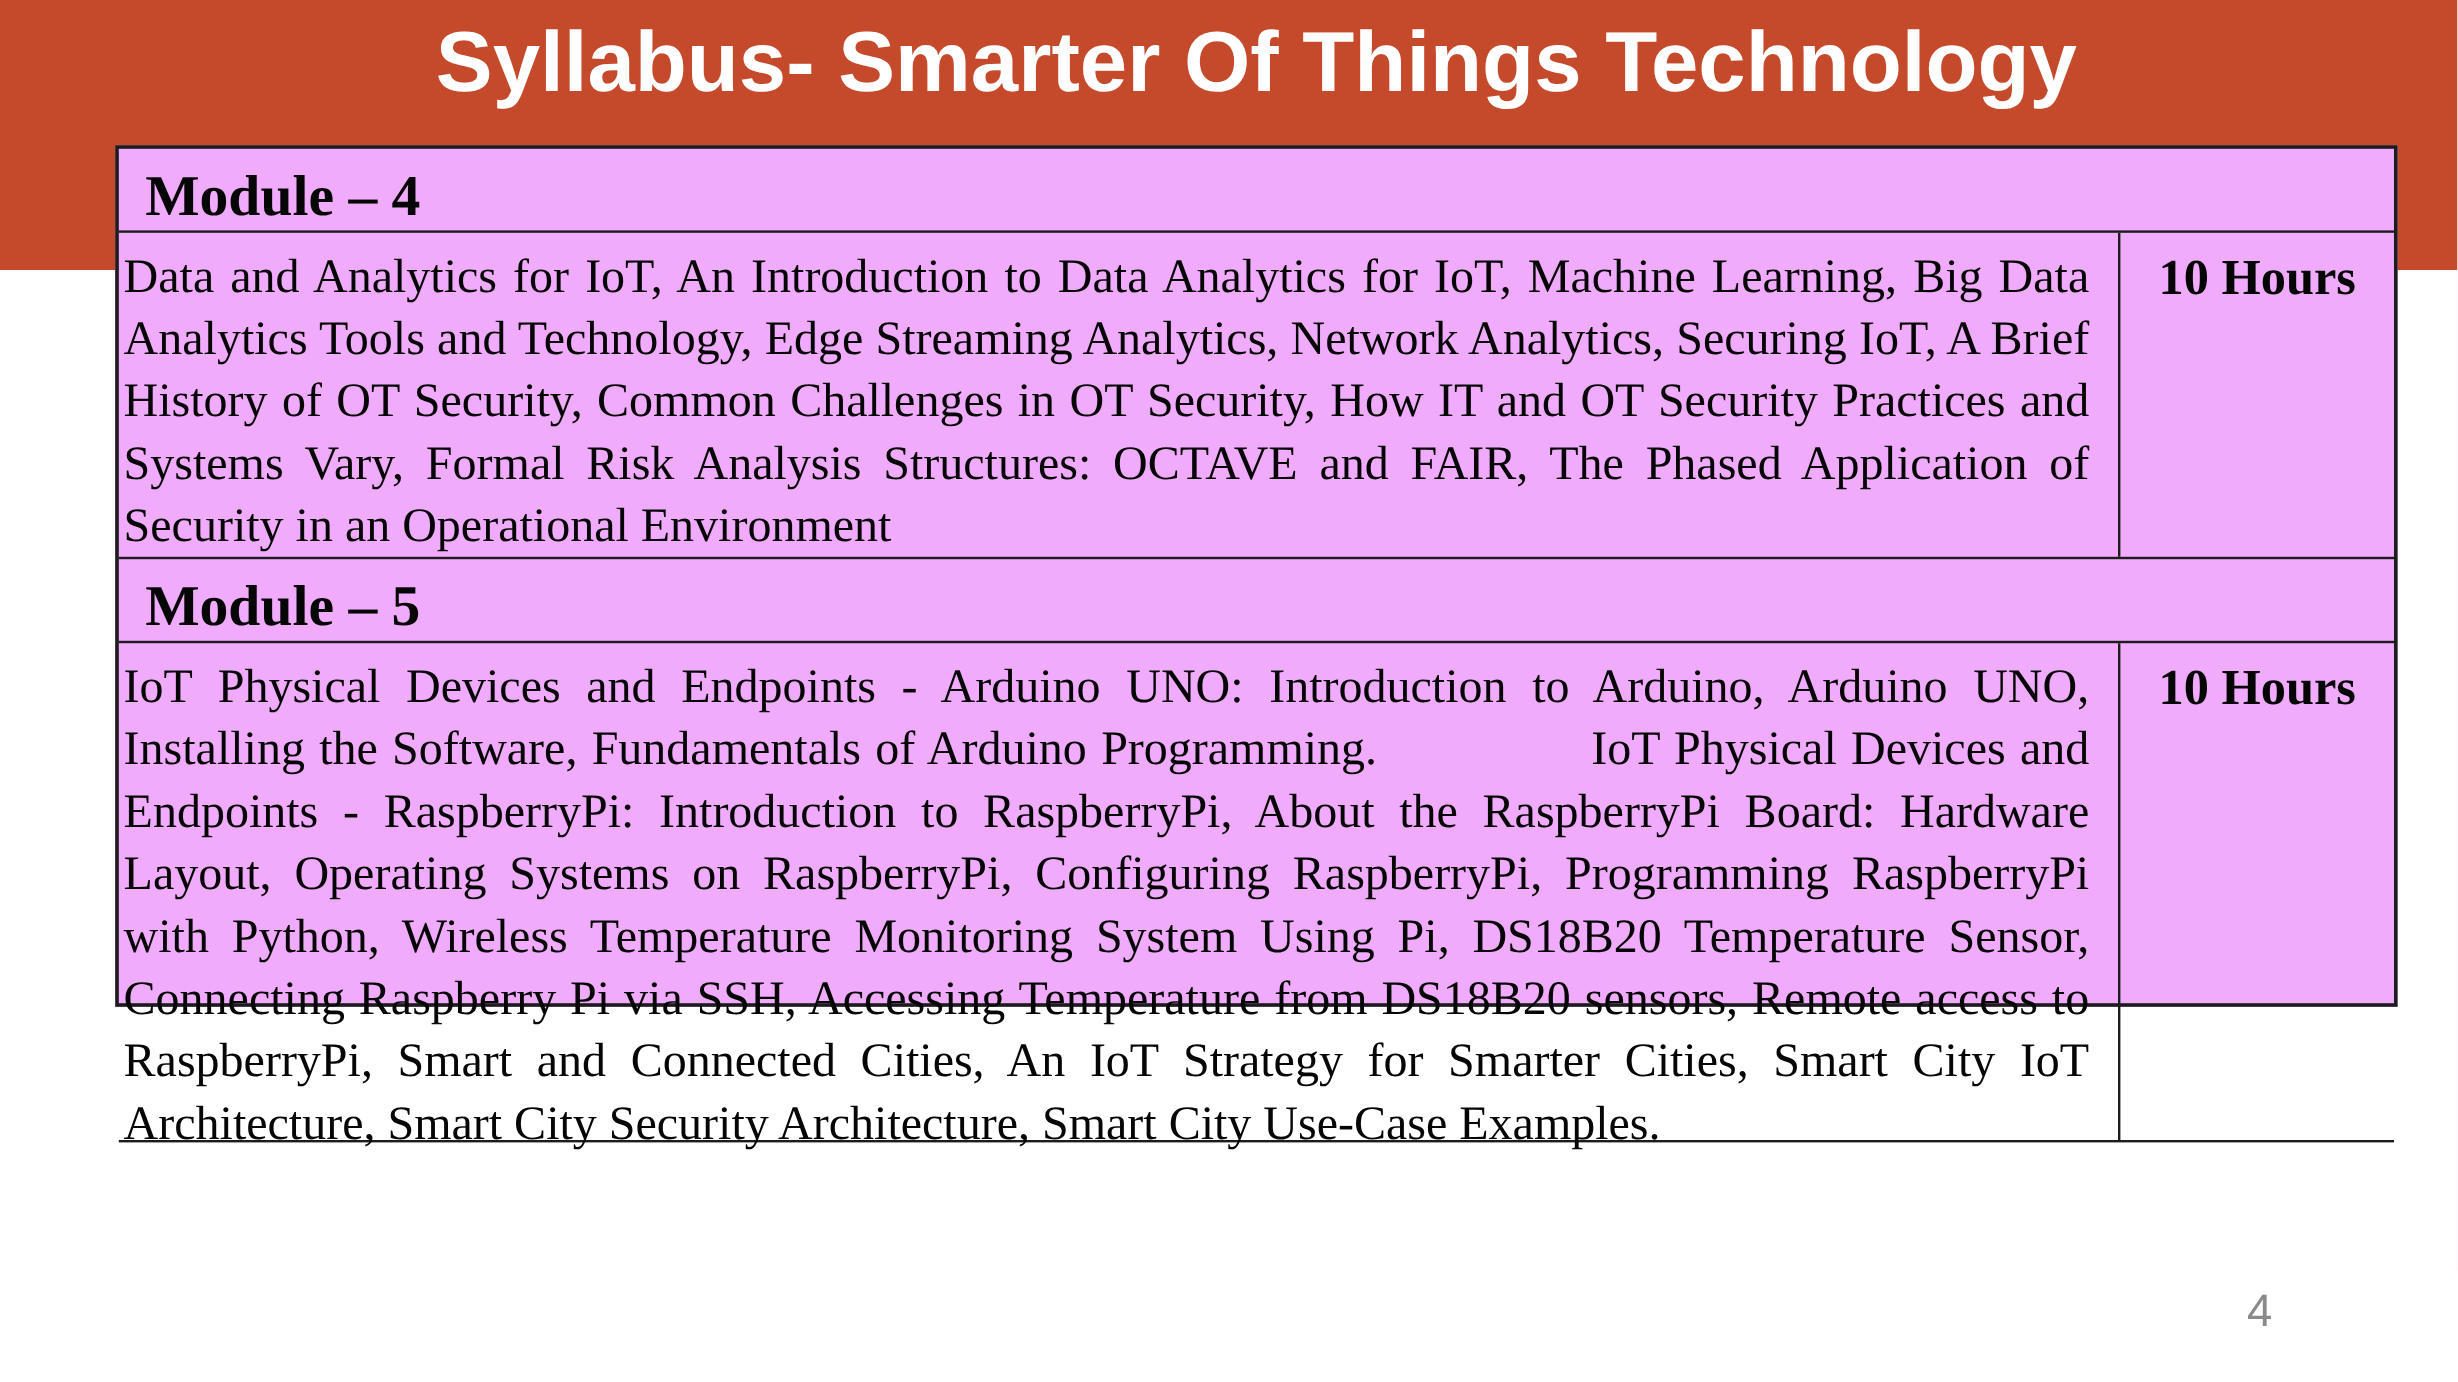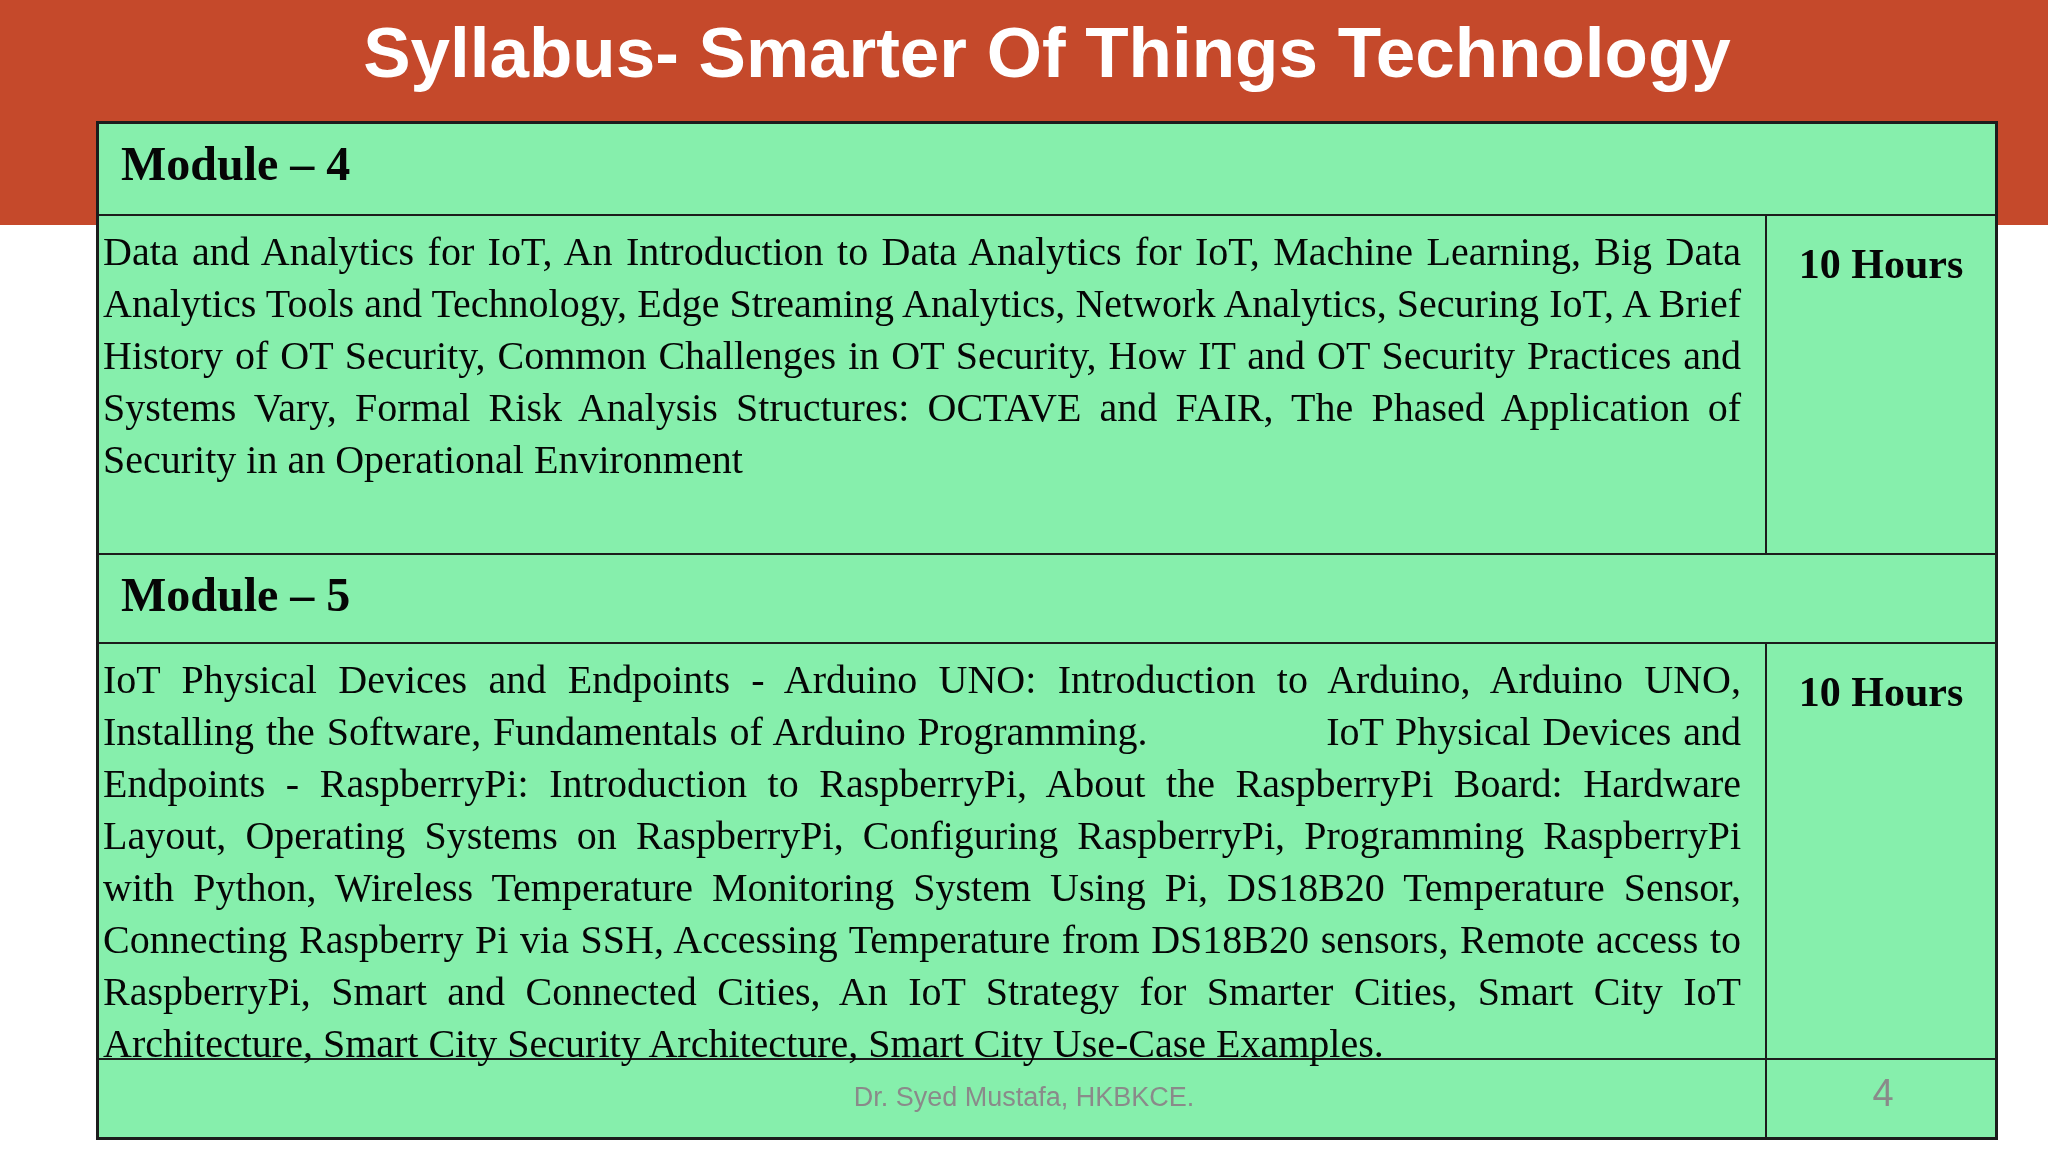--- a/index.html
+++ b/index.html
@@ -34,22 +34,22 @@
     font-weight: 800;
     font-size: 71px;
     letter-spacing: 0px;
     color: #ffffff;
     white-space: nowrap;
   }
   
   .syllabus-table {
     position: absolute;
     left: 96px; top: 121px;
-    width: 1902px; height: 1019px;
-    background: #86efac;
+    width: 1902px; height: 718px;
+    background: #f0abfc;
     border: 3px solid #1c1c1c;
     box-sizing: border-box;
     display: flex;
     flex-direction: column;
   }
   .row {
     box-sizing: border-box;
     border-bottom: 2px solid #1c1c1c;
     display: flex;
   }
@@ -78,21 +78,21 @@
     padding: 10px 24px 0 4px;
     font-size: 40px;
     line-height: 52px;
     text-align: justify;
   }
   .hours-cell {
     width: 230px;
     box-sizing: border-box;
     border-left: 2px solid #1c1c1c;
     text-align: center;
-    padding-top: 24px;
+    padding-top: 14px;
     font-weight: bold;
     font-size: 42px;
     flex: none;
   }
   .empty-left { flex: 1; }
   .empty-right {
     width: 230px;
     border-left: 2px solid #1c1c1c;
     box-sizing: border-box;
     flex: none;
@@ -151,17 +151,16 @@
       <div class="hours-cell">10 Hours</div>
     </div>
 
     <div class="row last">
       <div class="empty-left"></div>
       <div class="empty-right"></div>
     </div>
 
   </div>
 
-  <div class="slide-footer">Dr. Syed Mustafa, HKBKCE.</div>
 
   <div class="page-number">4</div>
 
 </div>
 
 </body></html>

